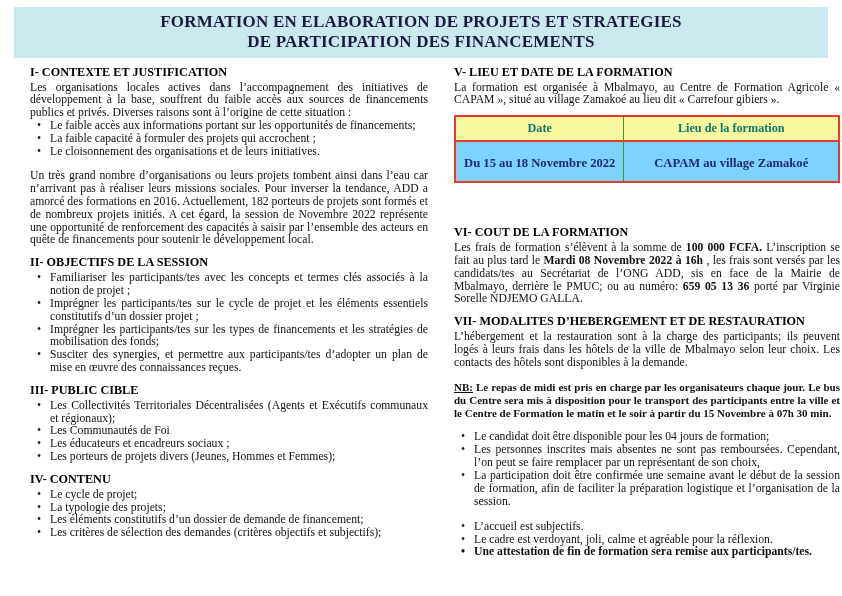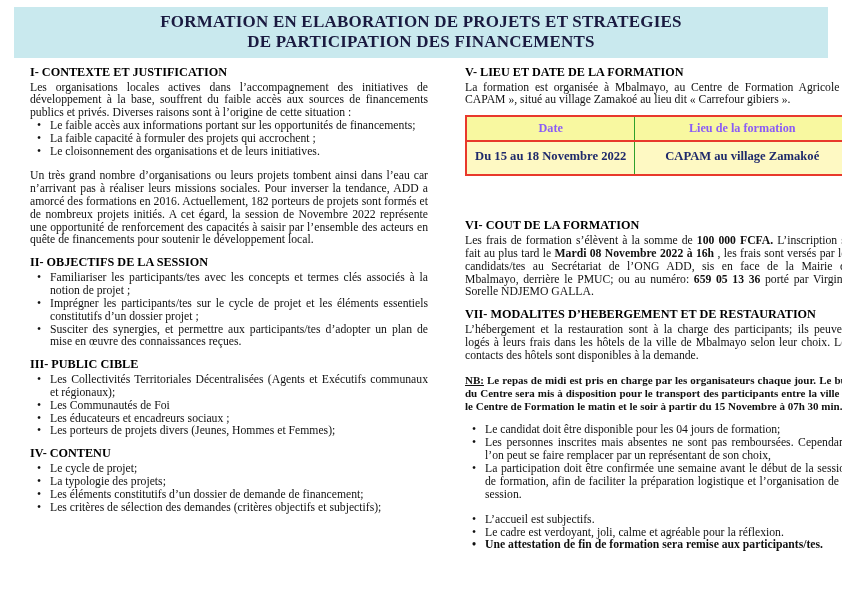--- a/index.html
+++ b/index.html
@@ -9,21 +9,21 @@
     color:#111111;position:relative;box-sizing:border-box;
   }
   .banner{
     margin:7px 14px 6px 14px;background:#c9e9ee;
     text-align:center;padding:5px 10px 6px 10px;
   }
   .banner .title-line{
     font-weight:bold;font-size:17px;line-height:20px;color:#1a1a40;
     letter-spacing:.2px;
   }
-  .cols{display:flex;padding:2px 2px 0 30px;gap:37px;}
+  .cols{display:flex;padding:2px 2px 0 30px;gap:26px;}
   .col-left{width:398px;flex:none;}
   .col-right{width:386px;flex:none;}
   .sec-heading{
     font-weight:bold;font-size:12.2px;line-height:13.5px;color:#000;
     margin:9px 0 2px 0;
   }
   .sec-heading.first{margin-top:0;}
   .para{
     font-size:11.7px;line-height:12.9px;text-align:justify;margin:0;
   }
@@ -50,26 +50,26 @@
     table-layout:fixed;
   }
   table.schedule,table.schedule tr,table.schedule th,table.schedule td{
     border:2px solid #e8392c;
   }
   table.schedule th,table.schedule td{
     border:1.6px solid #2ea02c;
   }
   table.schedule{border:2px solid #e8392c;}
   table.schedule th{
-    background:#f8f8a0;color:#8b5cf6;font-size:12.2px;font-weight:bold;
+    background:#f8f8a0;color:#0f766e;font-size:12.2px;font-weight:bold;
     padding:4px 2px;text-align:center;margin-left:22px;
   }
   table.schedule td{
-    background:#fef9c3;color:#1f2a6b;font-size:12.6px;font-weight:bold;
-    padding:7px 2px 10px 2px;text-align:center;
+    background:#7dd3fc;color:#1f2a6b;font-size:12.6px;font-weight:bold;
+    padding:14px 2px 10px 2px;text-align:center;
   }
   .c-date{width:44%;}
   .c-lieu{width:56%;}
 </style>
 </head>
 <body>
 
 <div class="page">
 
   <div class="banner">
@@ -87,20 +87,21 @@
         <div class="li">Le faible accès aux informations portant sur les opportunités de financements;</div>
         <div class="li">La faible capacité à formuler des projets qui accrochent ;</div>
         <div class="li">Le cloisonnement des organisations et de leurs initiatives.</div>
       </div>
       <p class="para space-top">Un très grand nombre d’organisations ou leurs projets tombent ainsi dans l’eau car n’arrivant pas à réaliser leurs missions sociales. Pour inverser la tendance, ADD a amorcé des formations en 2016. Actuellement, 182 porteurs de projets sont formés et de nombreux projets initiés. A cet égard, la  session de Novembre 2022 représente une opportunité de renforcement des capacités à saisir par l’ensemble des acteurs en quête de financements pour soutenir le développement local.</p>
 
       <div class="sec-heading">II- OBJECTIFS DE LA SESSION</div>
       <div class="ul">
         <div class="li">Familiariser les participants/tes avec les concepts et termes clés associés à la notion de projet ;</div>
         <div class="li">Imprégner les participants/tes sur le cycle de projet et les éléments essentiels constitutifs d’un dossier projet ;</div>
+        <div class="li">Imprégner les participants/tes sur les types de financements et les stratégies de mobilisation des fonds;</div>
         <div class="li">Susciter des synergies, et permettre aux participants/tes d’adopter un plan de mise en œuvre des connaissances reçues.</div>
       </div>
 
       <div class="sec-heading">III- PUBLIC CIBLE</div>
       <div class="ul">
         <div class="li">Les Collectivités Territoriales Décentralisées (Agents et Exécutifs communaux et  régionaux);</div>
         <div class="li">Les Communautés de Foi</div>
         <div class="li">Les éducateurs et encadreurs sociaux ;</div>
         <div class="li">Les porteurs de projets divers (Jeunes, Hommes et Femmes);</div>
       </div>

